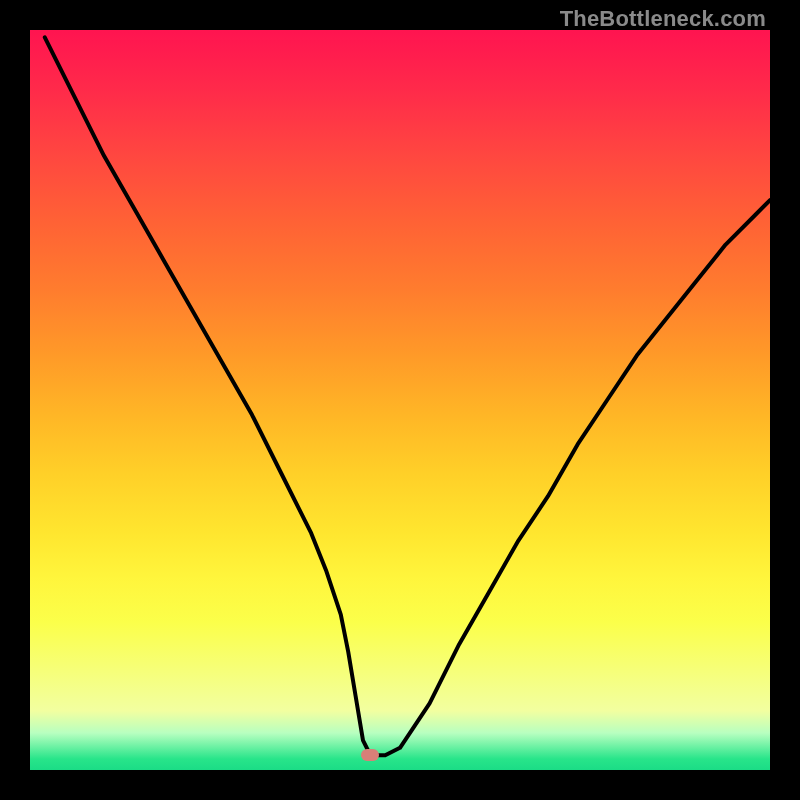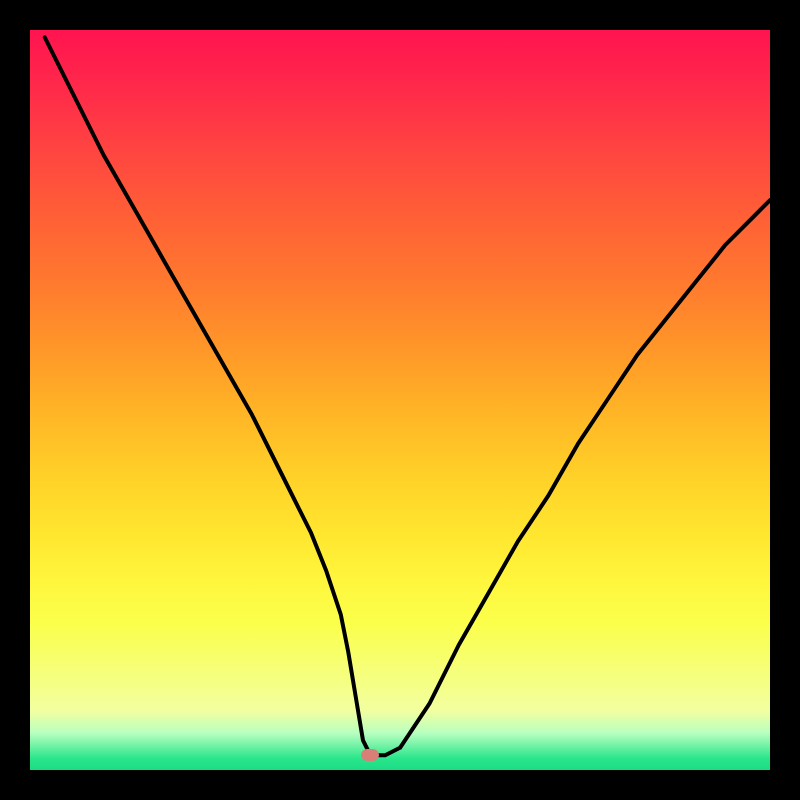--- a/index.html
+++ b/index.html
@@ -75,13 +75,14 @@
 
   <div class="plot-area">
 
     <svg class="curve-svg" viewBox="0 0 740 740">
       <path id="curve-path" fill="none" stroke="#000" stroke-width="4" stroke-linejoin="round" stroke-linecap="round" d="M14.8 7.4 L44.4 66.6 L74.0 125.8 L103.6 177.6 L133.2 229.4 L162.8 281.2 L192.4 333.0 L222.0 384.8 L251.6 444.0 L281.2 503.2 L296.0 540.2 L310.8 584.6 L318.2 621.6 L325.6 666.0 L333.0 710.4 L340.4 725.2 L347.8 725.2 L355.2 725.2 L370.0 717.8 L399.6 673.4 L429.2 614.2 L458.8 562.4 L488.4 510.6 L518.0 466.2 L547.6 414.4 L577.2 370.0 L606.8 325.6 L636.4 288.6 L666.0 251.6 L695.6 214.6 L725.2 185.0 L740.0 170.2"></path>
     </svg>
 
     <div class="marker" style="left: 331.4px; top: 719.2px; background: rgb(216, 127, 120);"></div>
   </div>
 
+  <div class="watermark">TheBottleneck.com</div>
 </div>
 
 </body></html>

